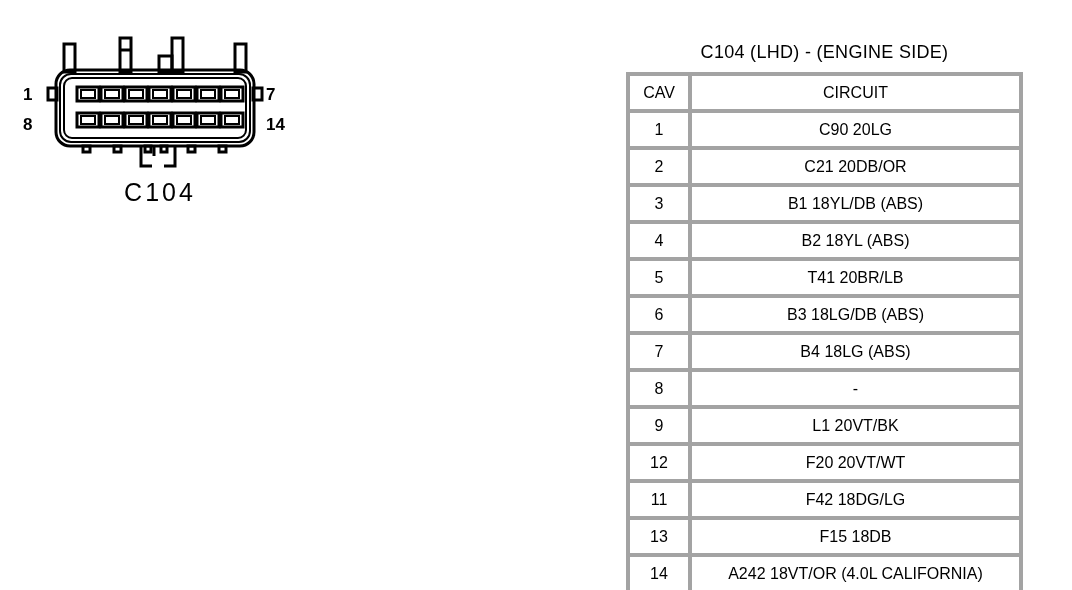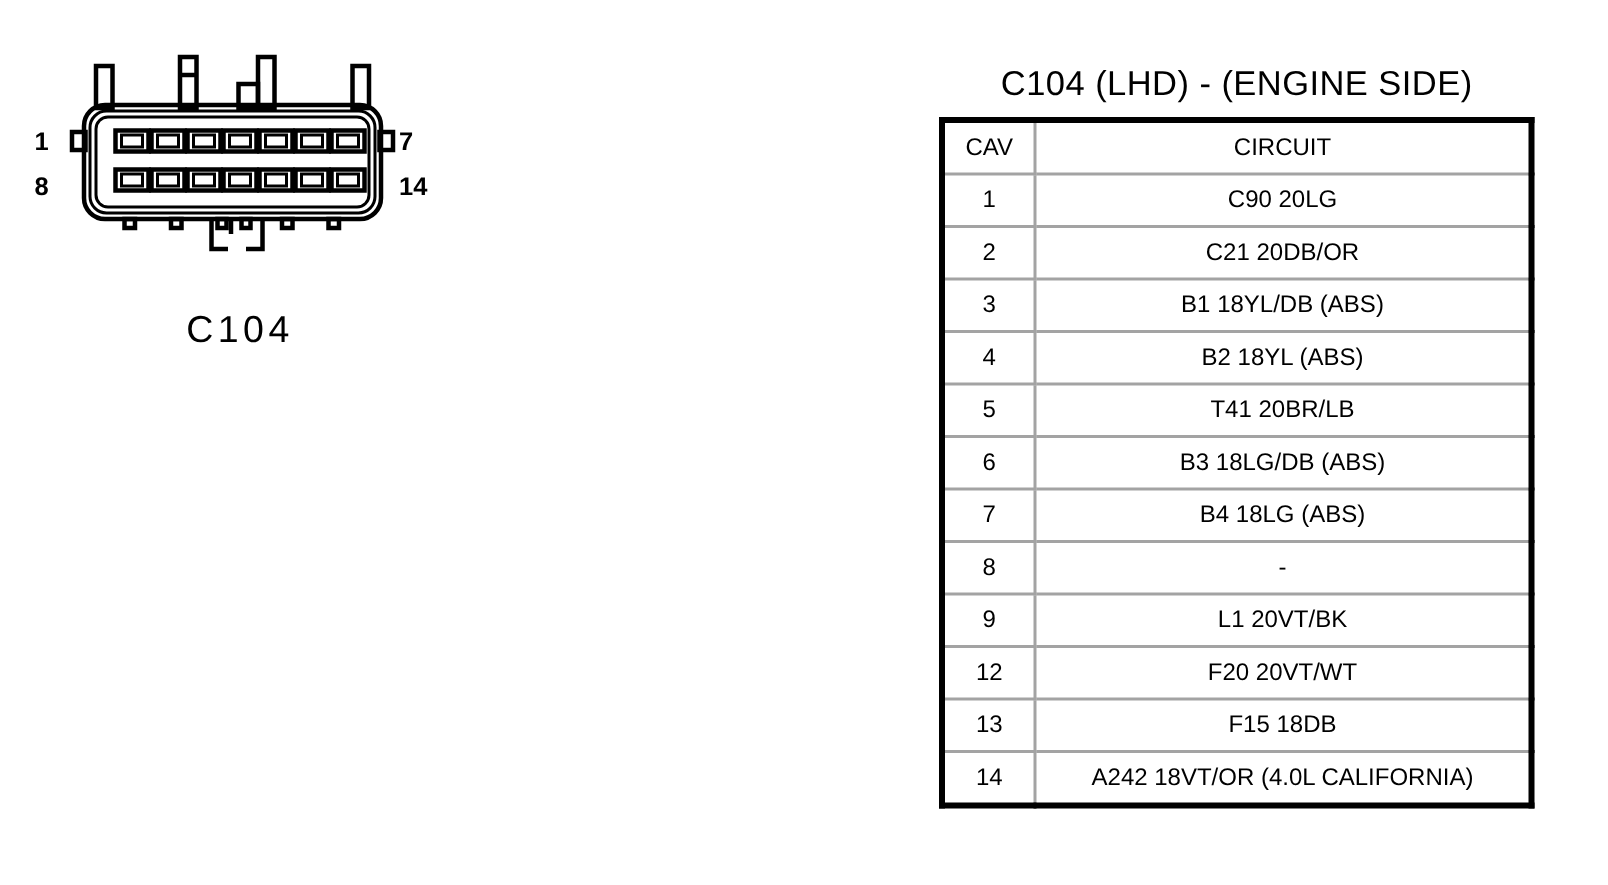--- a/index.html
+++ b/index.html
@@ -45,48 +45,47 @@
   #connector-caption {
     position: absolute;
     left: 60px;
     top: 176px;
     width: 200px;
     text-align: center;
     font-size: 25px;
     letter-spacing: 3px;
     line-height: 1.32;
     color: #000;
-    margin-top: 28px;
   }
   #connector-caption div { white-space: nowrap; }
 
   
   #table-block {
     position: absolute;
     left: 626px;
     top: 42px;
     width: 400px;
   }
   #table-title {
-    font-size: 23px;
+    font-size: 18px;
     text-align: center;
     width: 397px;
     margin-bottom: 9px;
     white-space: nowrap;
     letter-spacing: 0.3px;
   }
   table#circuit-table {
     border-collapse: collapse;
     table-layout: fixed;
     width: 397px;
     border: 4px solid #000;
     background: #fff;
   }
   #circuit-table td, #circuit-table th {
-    border: 2px solid #a3a3a3;
+    border: 4px solid #a3a3a3;
     height: 33px;
     padding: 0;
     font-weight: normal;
     font-size: 16px;
     line-height: 1;
     vertical-align: middle;
   }
   #circuit-table col.col-cav { width: 62px; }
   .cav-cell {
     text-align: center;
@@ -242,20 +241,24 @@
         </tr>
         <tr>
           <td class="cav-cell">9</td>
           <td class="circuit-cell">L1 20VT/BK</td>
         </tr>
         <tr>
           <td class="cav-cell">12</td>
           <td class="circuit-cell">F20 20VT/WT</td>
         </tr>
         <tr>
+          <td class="cav-cell">11</td>
+          <td class="circuit-cell">F42 18DG/LG</td>
+        </tr>
+        <tr>
           <td class="cav-cell">13</td>
           <td class="circuit-cell">F15 18DB</td>
         </tr>
         <tr>
           <td class="cav-cell">14</td>
           <td class="circuit-cell">A242 18VT/OR (4.0L CALIFORNIA)</td>
         </tr>
       </tbody>
   </table>
 </div>

